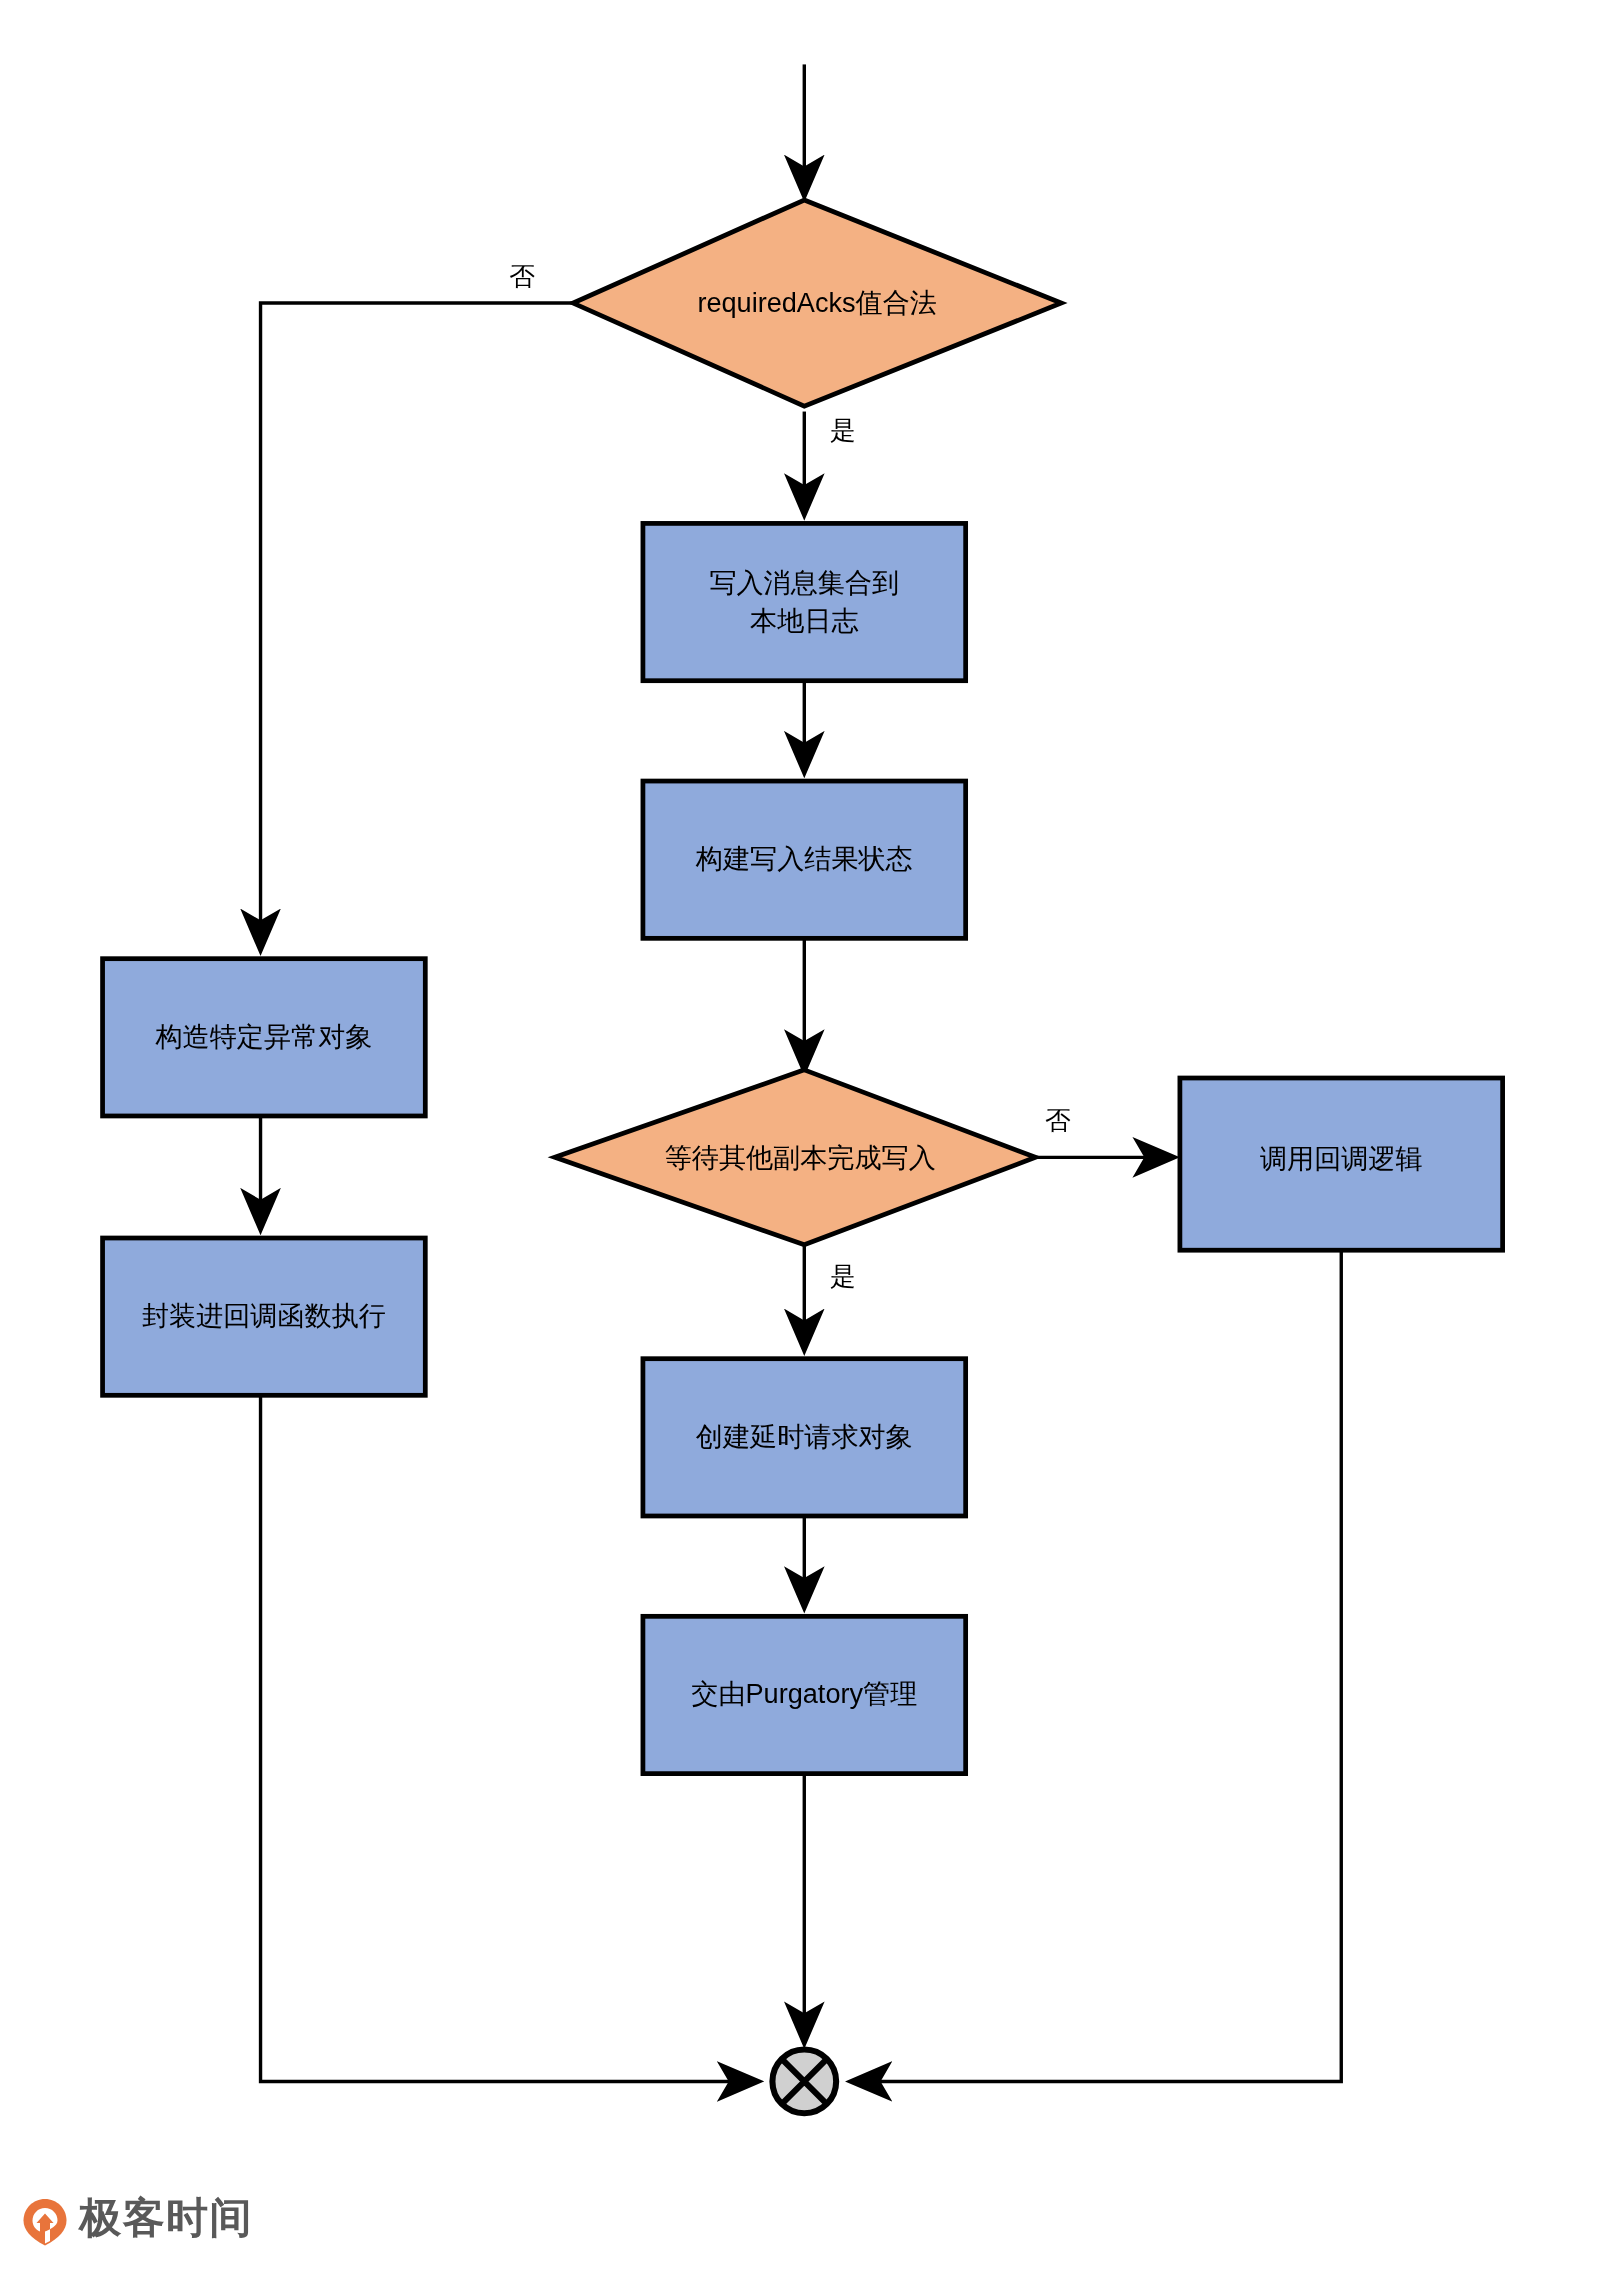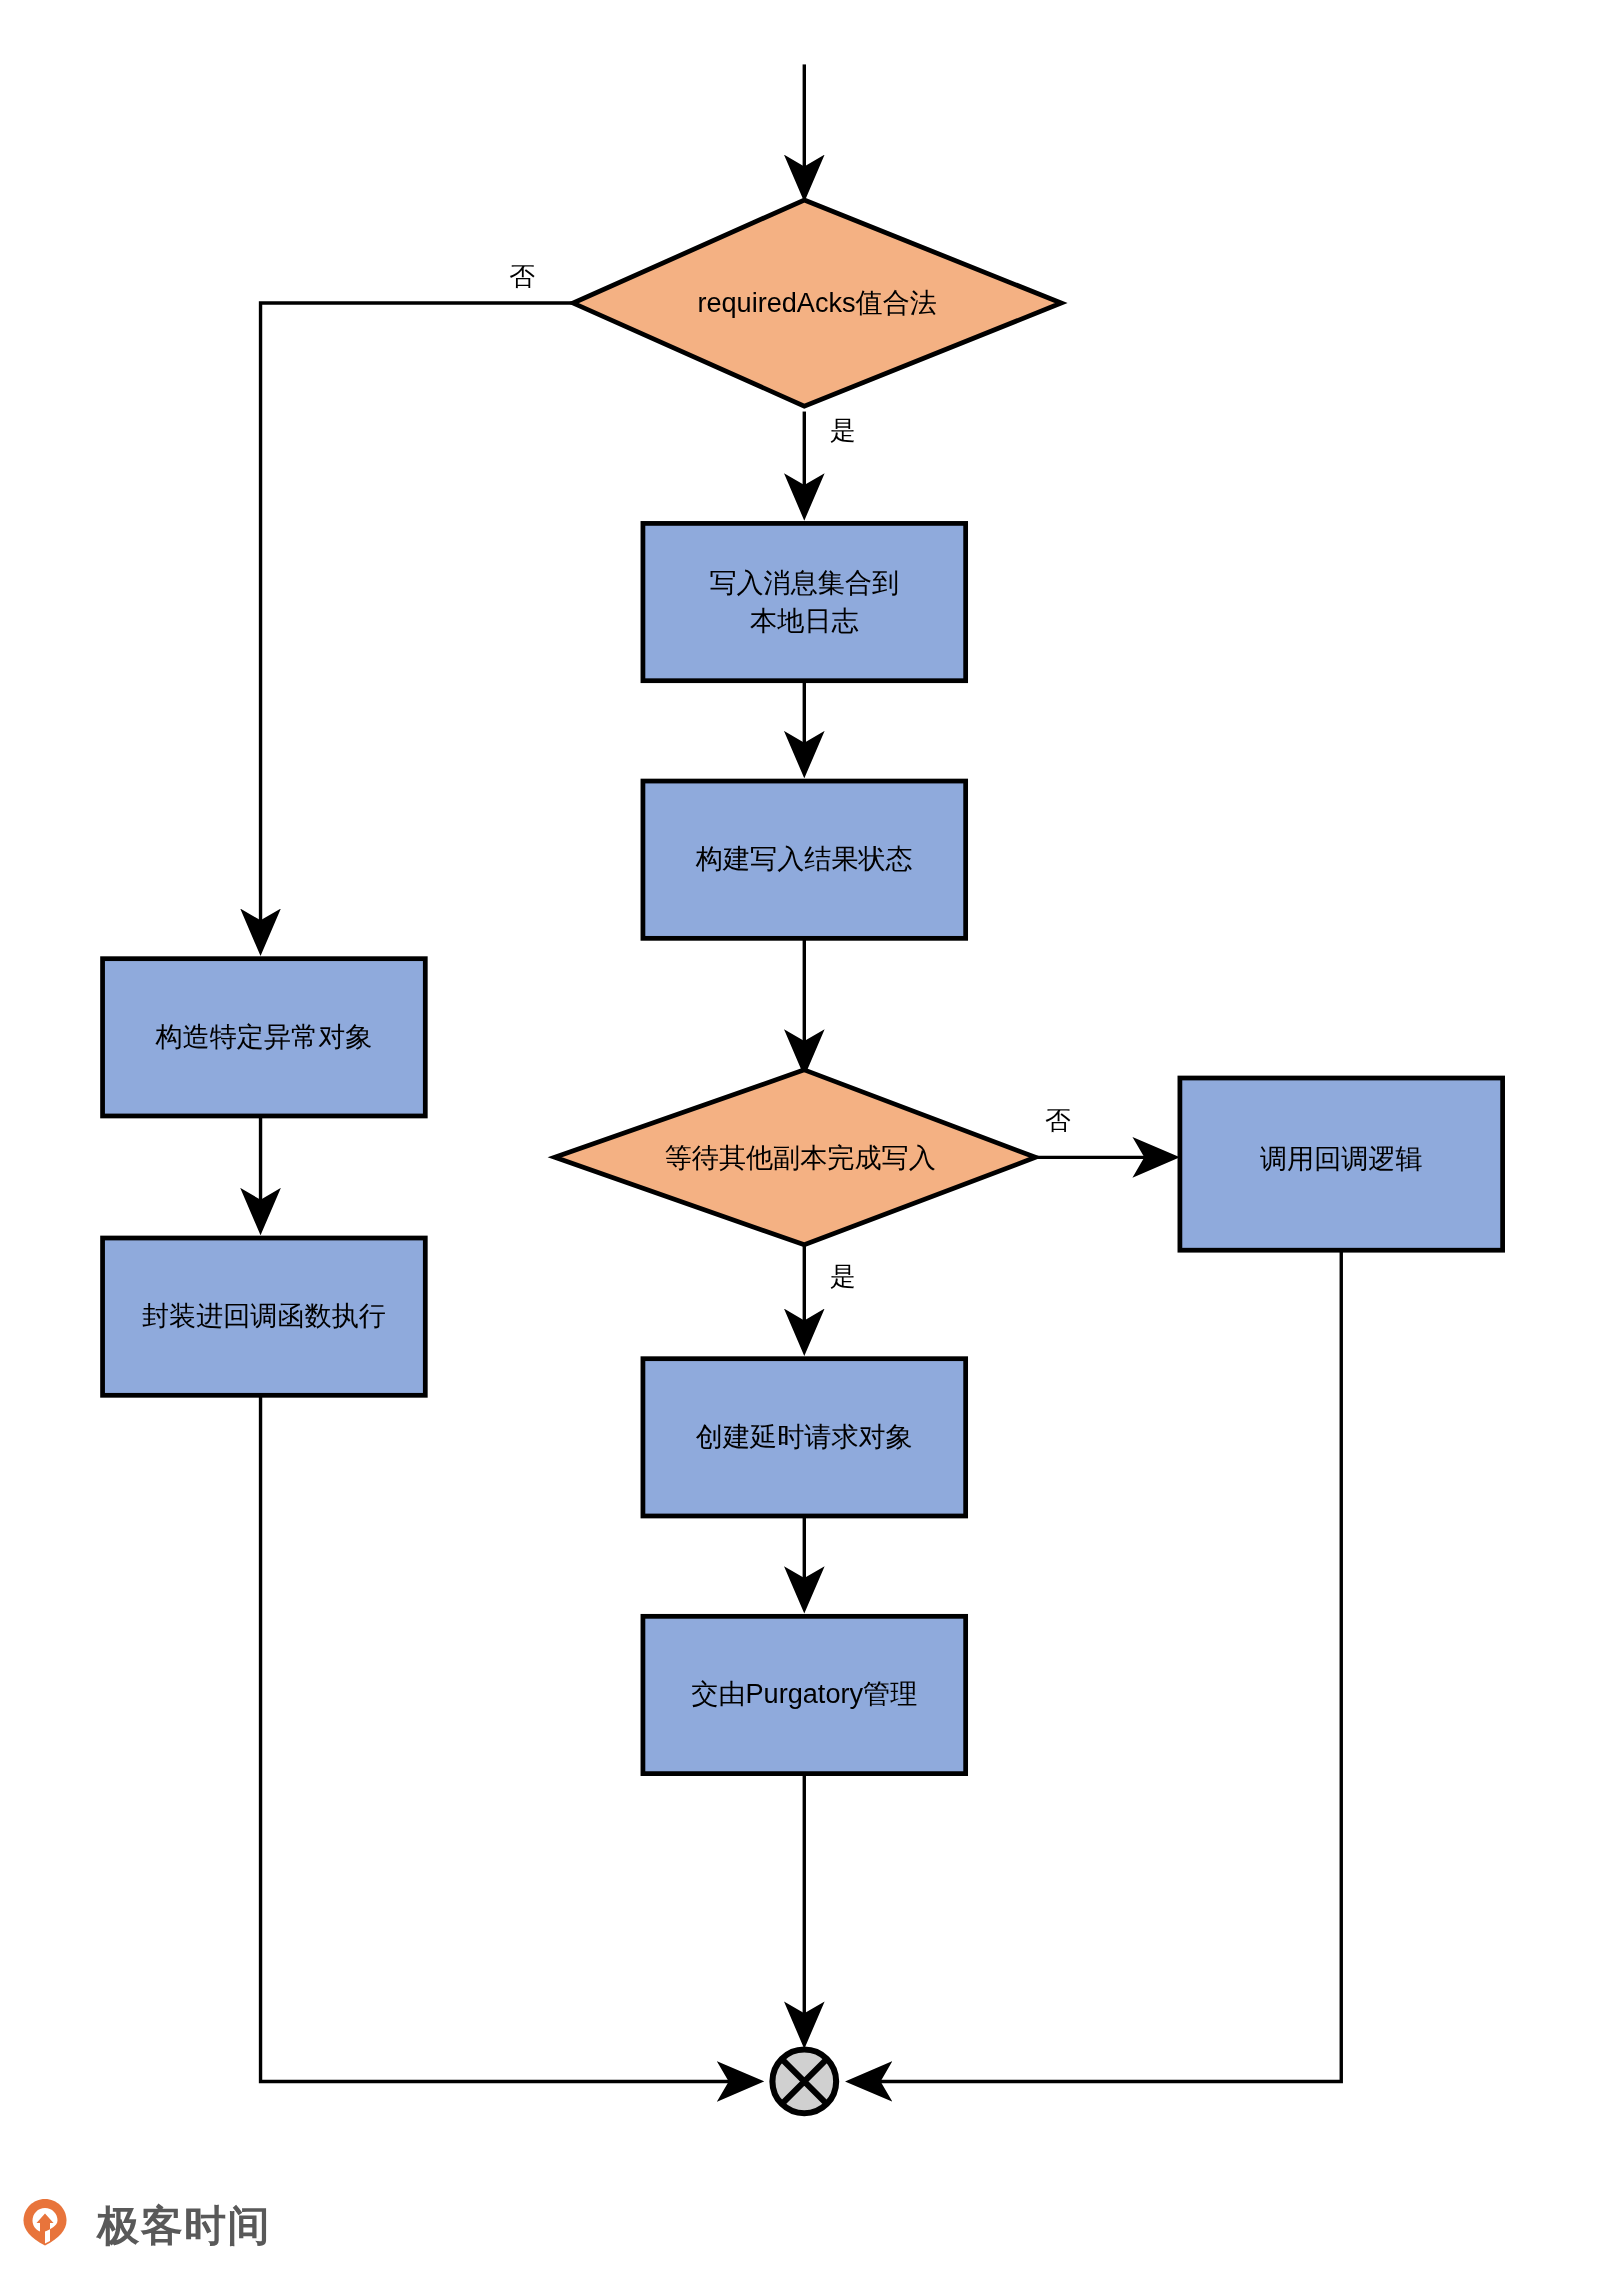--- a/index.html
+++ b/index.html
@@ -65,22 +65,22 @@
     fill: #000000;
     text-anchor: middle;
     dominant-baseline: middle;
   }
   
   #brand-logo {
     position: absolute;
     left: 20.3px;
     top: 2197px;
     display: flex;
-    align-items: flex-end;
-    gap: 27px;
+    align-items: flex-start;
+    gap: 9px;
   }
   .logo-mark {
     width: 50px;
     height: 50px;
     position: relative;
     flex: 0 0 auto;
   }
   .logo-text {
     font-family: "Liberation Sans", "DejaVu Sans", sans-serif;
     font-size: 42px;

